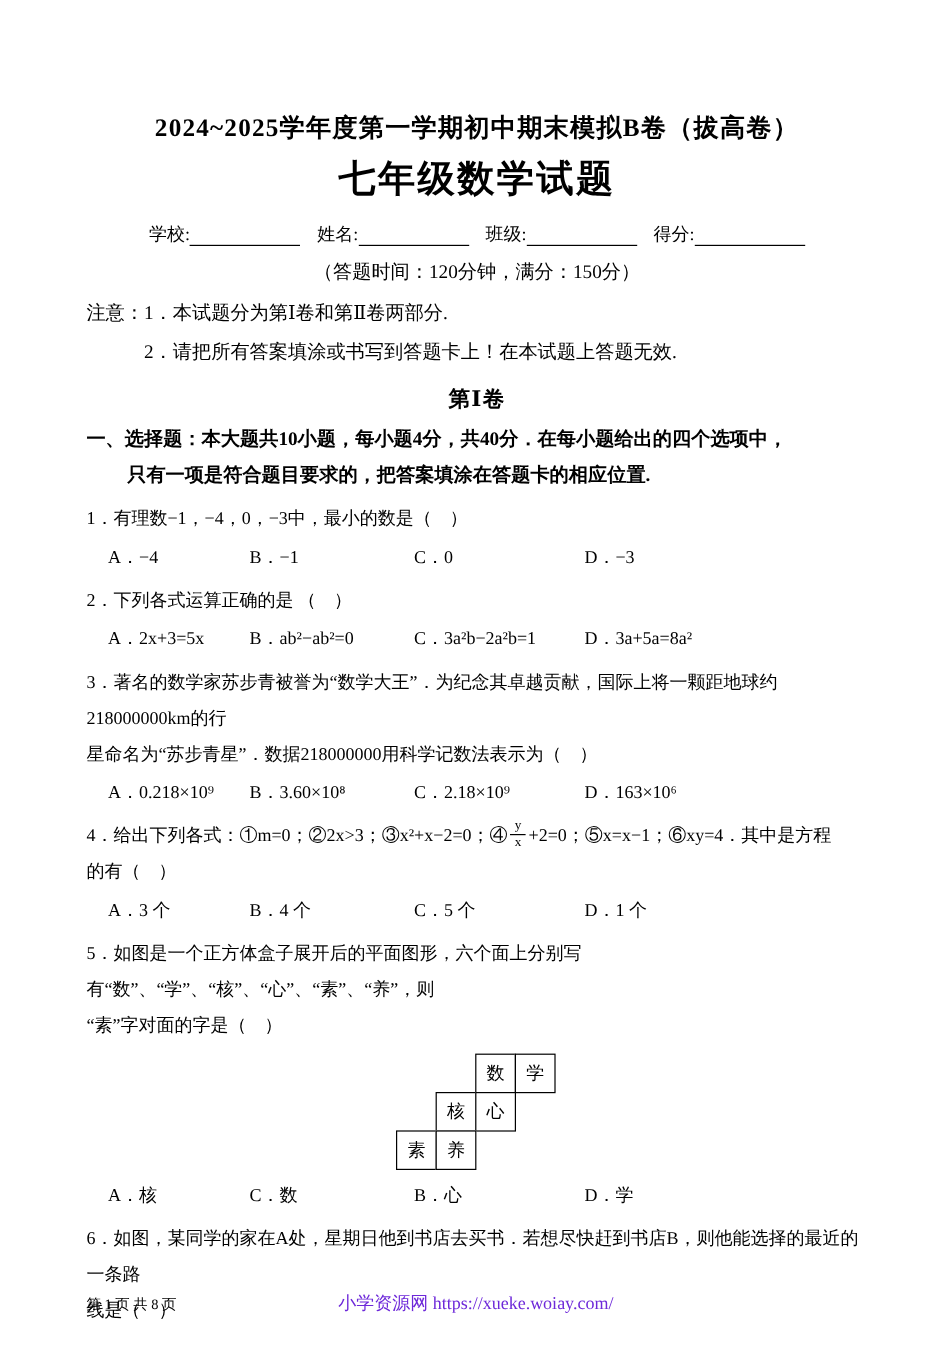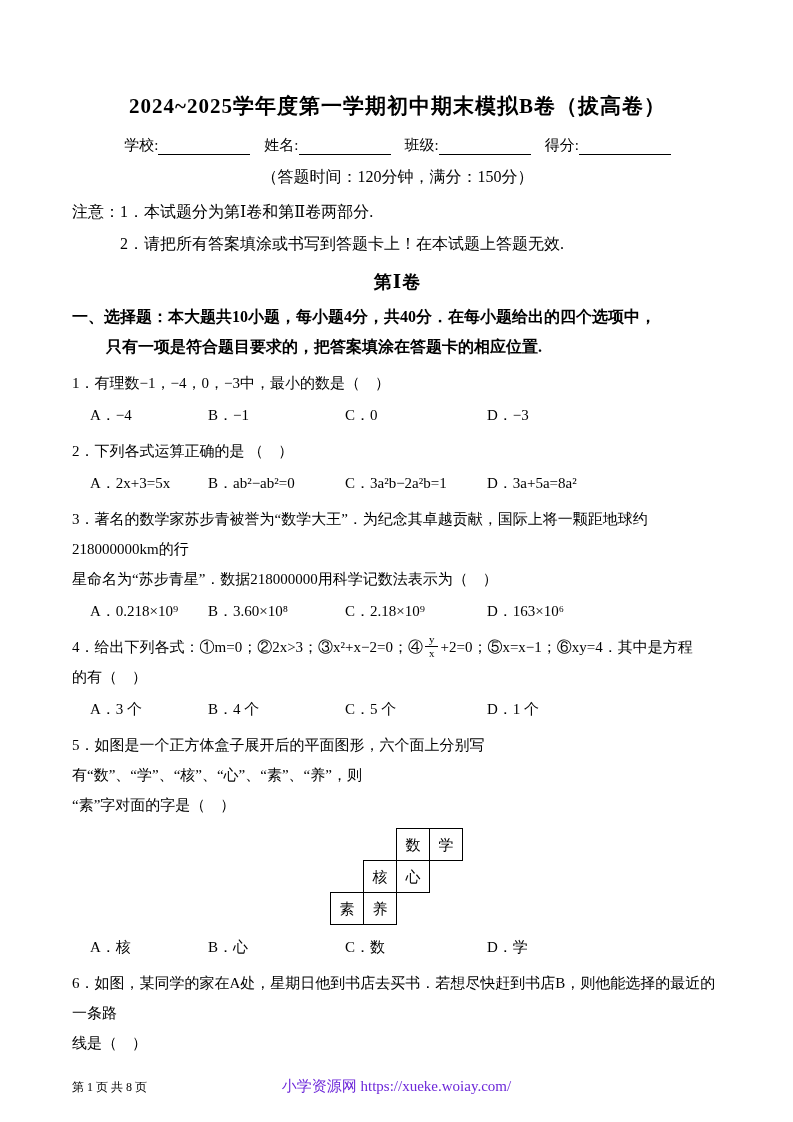--- a/index.html
+++ b/index.html
@@ -45,20 +45,21 @@
   .cell-5 { left:33px;  top:64px; }
   .footer-page { position:absolute; left:72px; bottom:26px; font-size:12px; }
   .footer-site { position:absolute; left:0; width:100%; bottom:26px; text-align:center; font-size:15px; color:#6d28d9; }
 </style>
 </head>
 <body>
 
 <div class="page">
 
   <div class="title-1">2024~2025学年度第一学期初中期末模拟B卷（拔高卷）</div>
+  <div class="title-2">七年级数学试题</div>
 
   <div class="info-line">
     <span class="info-label">学校:</span><span class="blank"></span><span class="info-label">姓名:</span><span class="blank"></span><span class="info-label">班级:</span><span class="blank"></span><span class="info-label">得分:</span><span class="blank last"></span>
   </div>
 
   <div class="meta-line">（答题时间：120分钟，满分：150分）</div>
 
   <div class="notice">
     <span class="notice-label">注意：</span>
     <div class="notice-items">
@@ -124,22 +125,22 @@
     <div class="net-figure">
       <div class="net-cell cell-0">数</div>
       <div class="net-cell cell-1">学</div>
       <div class="net-cell cell-2">核</div>
       <div class="net-cell cell-3">心</div>
       <div class="net-cell cell-4">素</div>
       <div class="net-cell cell-5">养</div>
     </div>
     <div class="opts">
       <span class="opt">A．核</span>
+      <span class="opt">C．数</span>
       <span class="opt">B．心</span>
-      <span class="opt">C．数</span>
       <span class="opt">D．学</span>
     </div>
   </div>
 
   <div class="q">
     <div class="q-text">6．如图，某同学的家在A处，星期日他到书店去买书．若想尽快赶到书店B，则他能选择的最近的一条路</div>
     <div class="q-text">线是（　）</div>
   </div>
 
   <div class="footer-page">第 1 页 共 8 页</div>

